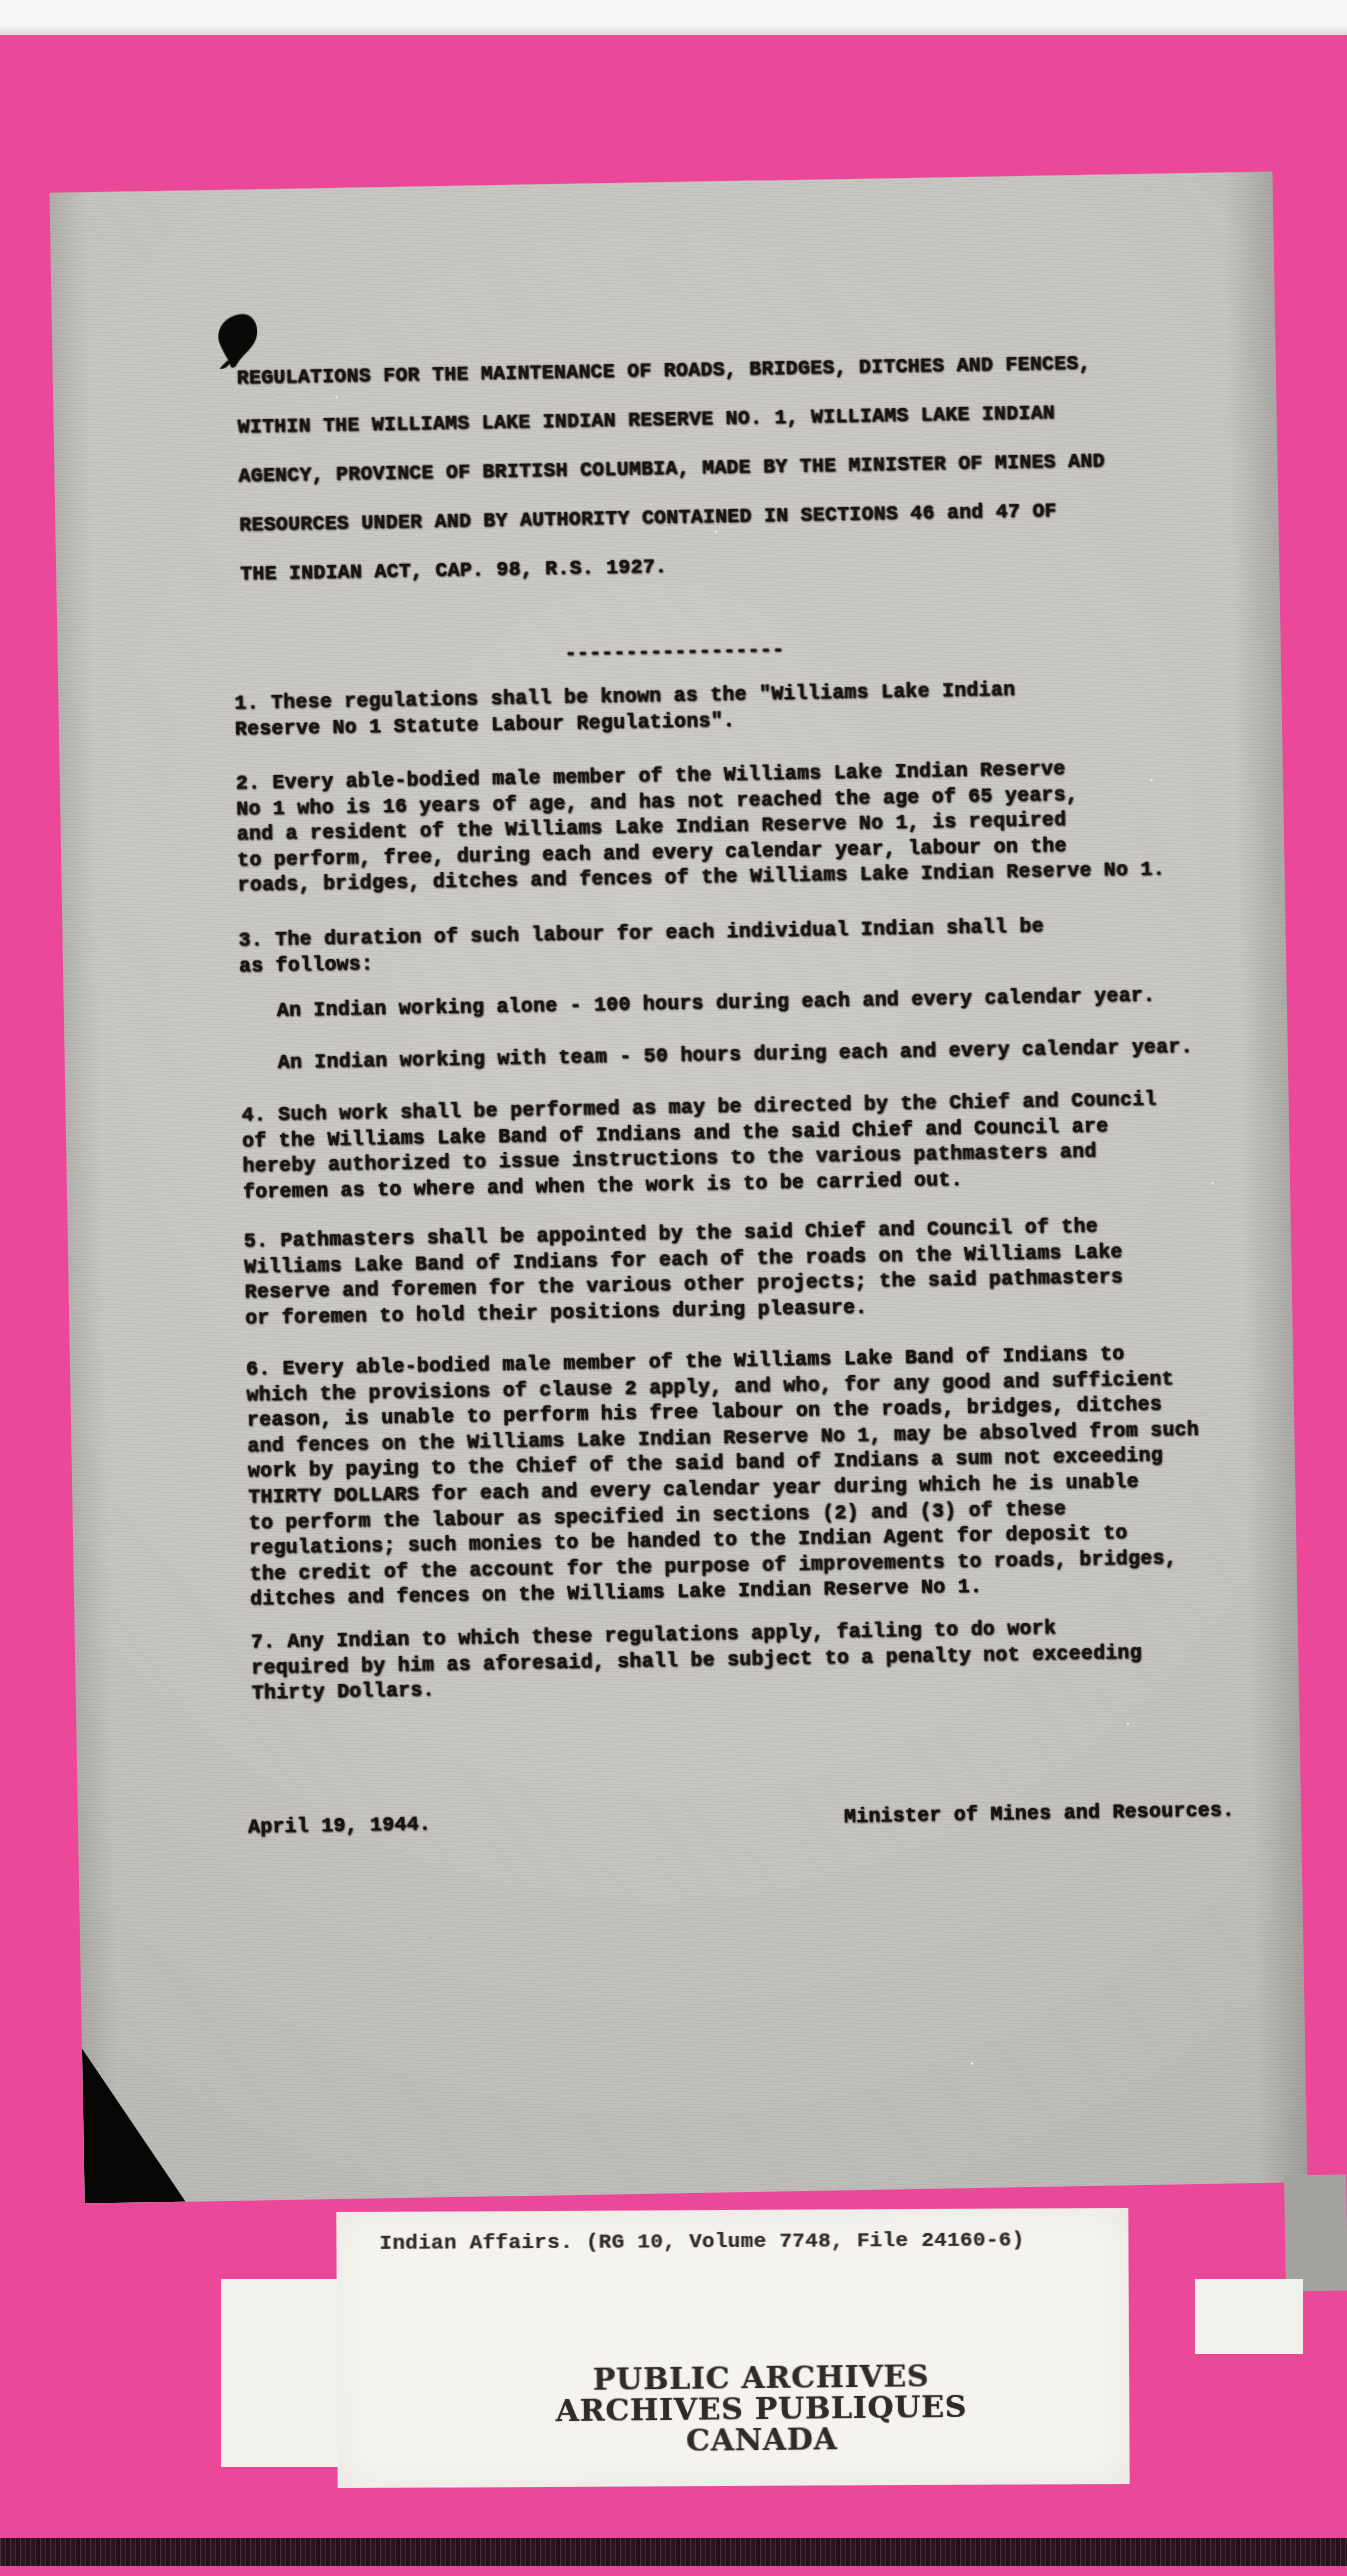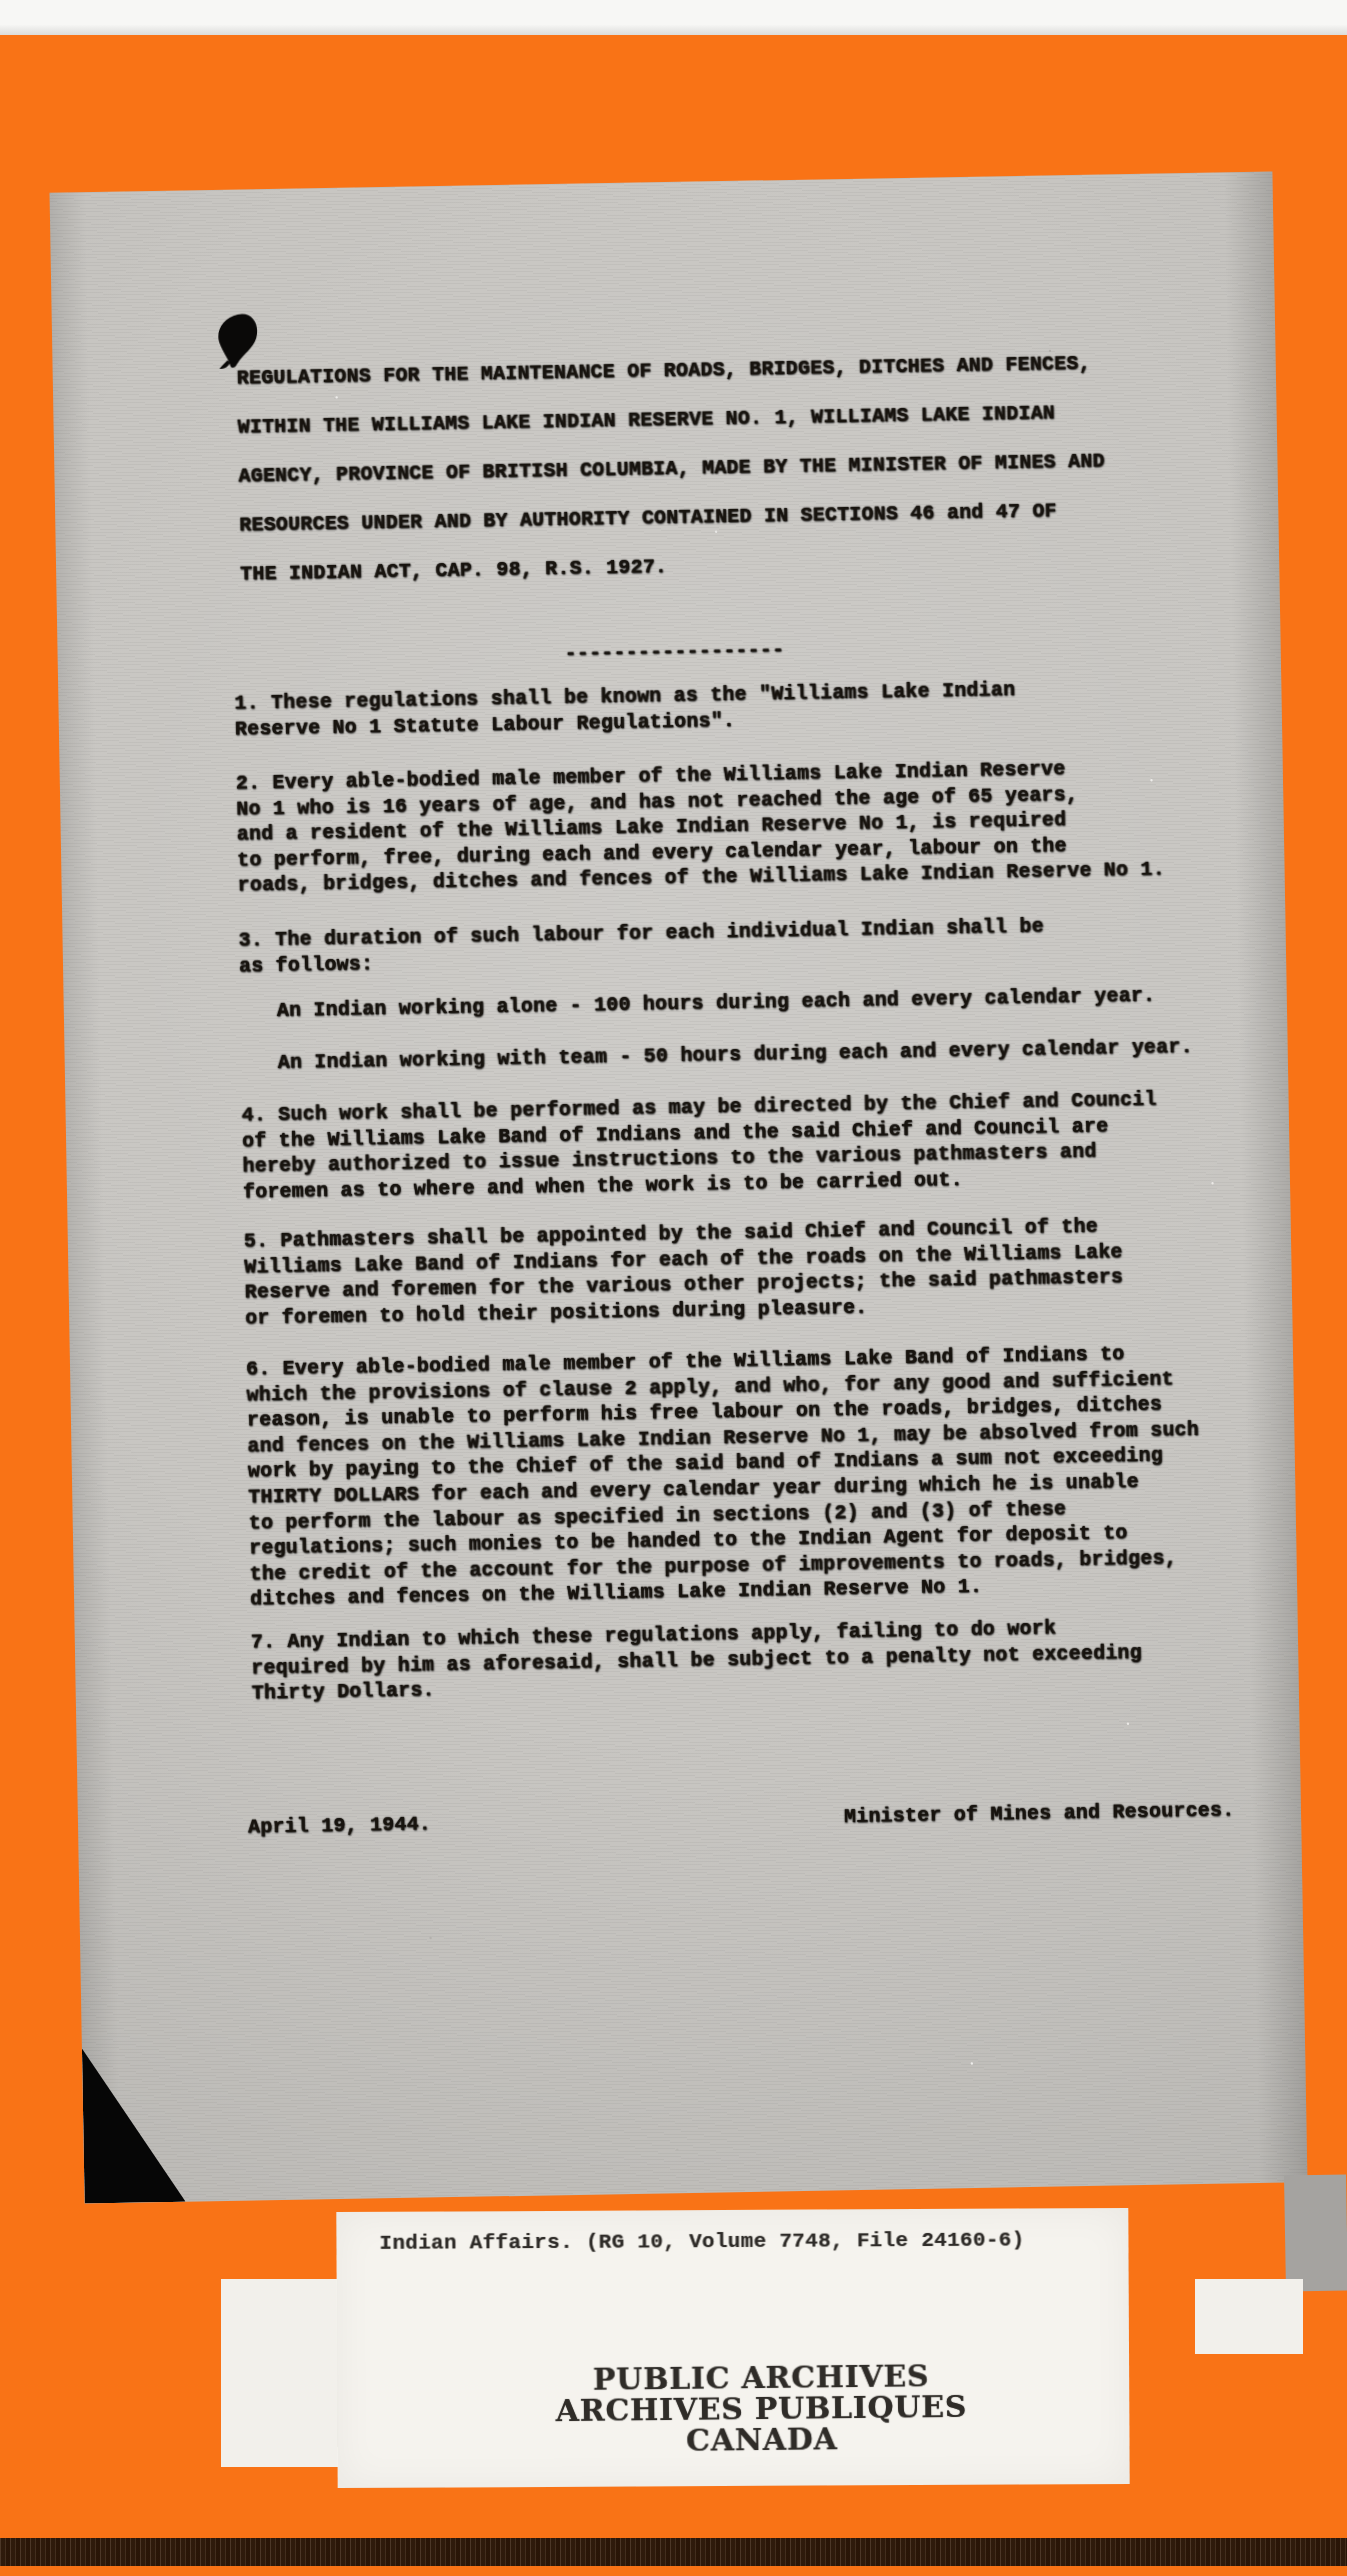--- a/index.html
+++ b/index.html
@@ -1,16 +1,16 @@
 <!DOCTYPE html>
 <html style="font-size:10.8px"><head>
 <meta charset="utf-8">
 <style>
   html,body{margin:0;padding:0;background:#060606;}
-  .stage{position:relative;width:1347px;height:2576px;background:#f97316;overflow:hidden;
+  .stage{position:relative;width:1347px;height:2576px;background:#ec4899;overflow:hidden;
          font-family:"Liberation Mono","DejaVu Sans Mono",monospace;}
   
   .top-strip{position:absolute;left:0;top:0;width:1347px;height:35px;
              background:linear-gradient(180deg,#f7f7f5 0 70%,#dcdcda 100%);}
   
   .page{position:absolute;left:67px;top:182px;width:1223px;height:2011px;
         background:#c8c6c2;transform:rotate(-1deg);}
   .page .grain{position:absolute;inset:0;pointer-events:none;
         background:
           repeating-linear-gradient(180deg,rgba(0,0,0,.04) 0 0.7px,rgba(0,0,0,0) 0.7px 2.7px),

